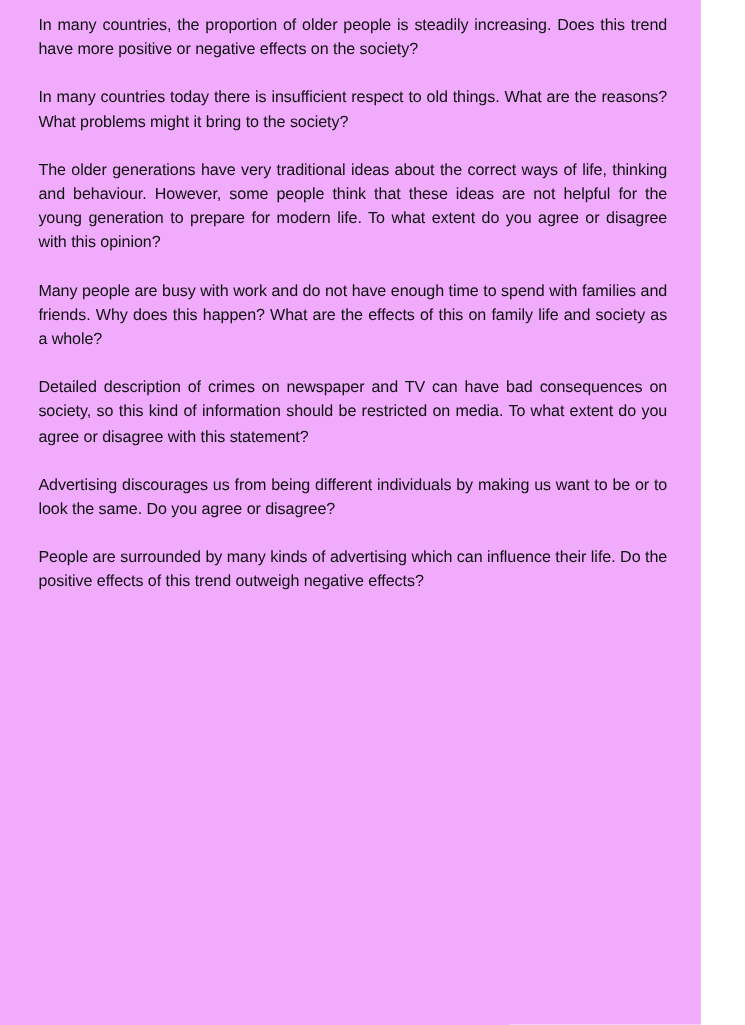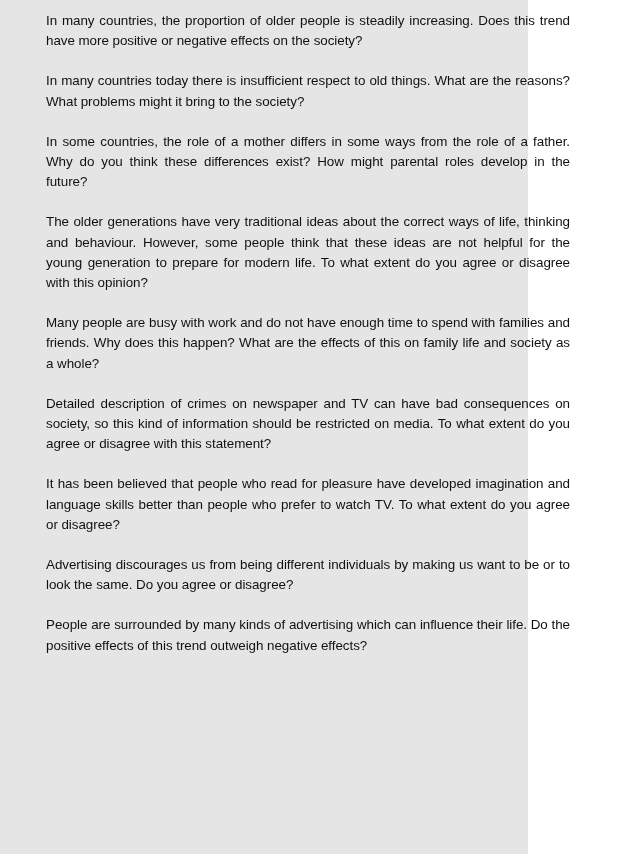--- a/index.html
+++ b/index.html
@@ -7,25 +7,25 @@
       padding: 0;
       background: #ffffff;
     }
     body {
       width: 621px;
       height: 854px;
       overflow: hidden;
     }
     .page {
       position: relative;
-      width: 528px;
+      width: 584px;
       height: 854px;
-      background: #e5e5e5;
+      background: #f0abfc;
       box-sizing: border-box;
-      padding: 11px 0 0 46px;
+      padding: 11px 0 0 32px;
     }
     .prompt-list {
       width: 524px;
     }
     .prompt {
       margin: 0 0 20px 0;
       font-family: "Liberation Sans", sans-serif;
       font-size: 13.4px;
       line-height: 20.2px;
       color: #111111;
@@ -34,21 +34,19 @@
       letter-spacing: -0.05px;
     }
   </style>
 </head>
 <body>
 
 <div class="page">
   <div class="prompt-list">
     <p class="prompt">In many countries, the proportion of older people is steadily increasing. Does this trend have more positive or negative effects on the society?</p>
     <p class="prompt">In many countries today there is insufficient respect to old things. What are the reasons? What problems might it bring to the society?</p>
-    <p class="prompt">In some countries, the role of a mother differs in some ways from the role of a father. Why do you think these differences exist? How might parental roles develop in the future?</p>
     <p class="prompt">The older generations have very traditional ideas about the correct ways of life, thinking and behaviour. However, some people think that these ideas are not helpful for the young generation to prepare for modern life. To what extent do you agree or disagree with this opinion?</p>
     <p class="prompt">Many people are busy with work and do not have enough time to spend with families and friends. Why does this happen? What are the effects of this on family life and society as a whole?</p>
     <p class="prompt">Detailed description of crimes on newspaper and TV can have bad consequences on society, so this kind of information should be restricted on media. To what extent do you agree or disagree with this statement?</p>
-    <p class="prompt">It has been believed that people who read for pleasure have developed imagination and language skills better than people who prefer to watch TV. To what extent do you agree or disagree?</p>
     <p class="prompt">Advertising discourages us from being different individuals by making us want to be or to look the same. Do you agree or disagree?</p>
     <p class="prompt">People are surrounded by many kinds of advertising which can influence their life. Do the positive effects of this trend outweigh negative effects?</p>
   </div>
 </div>
 
 </body></html>

